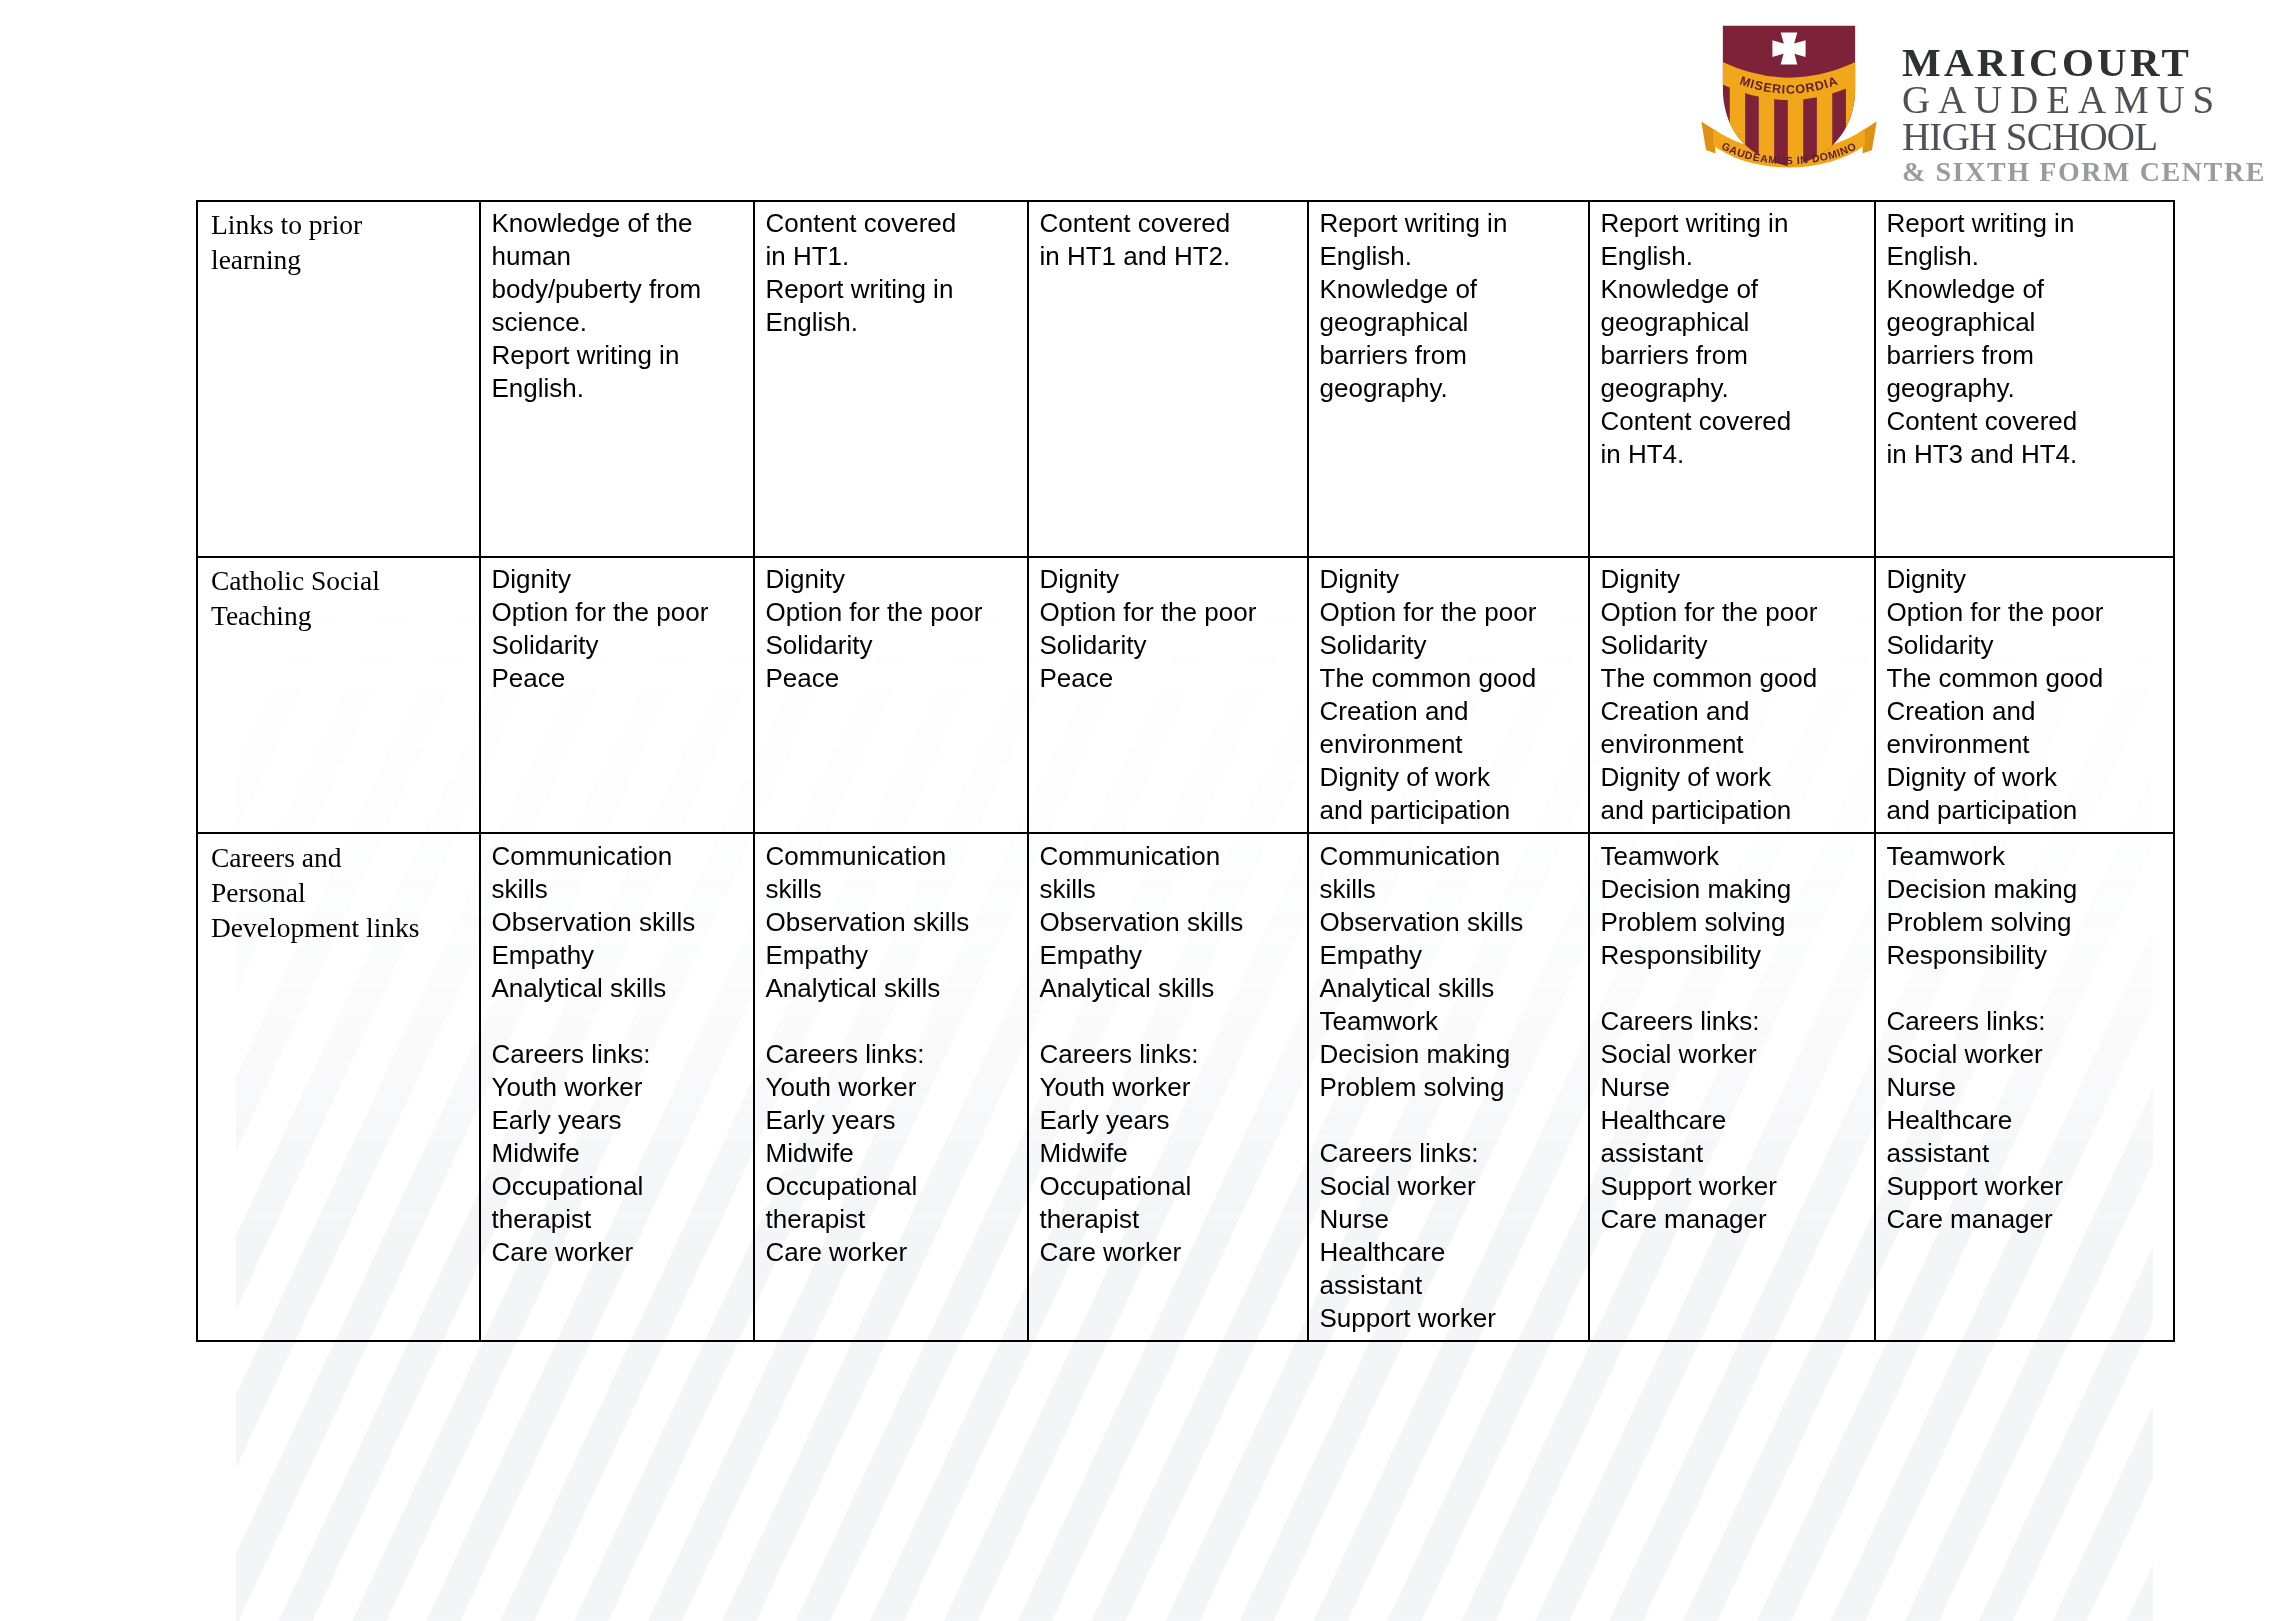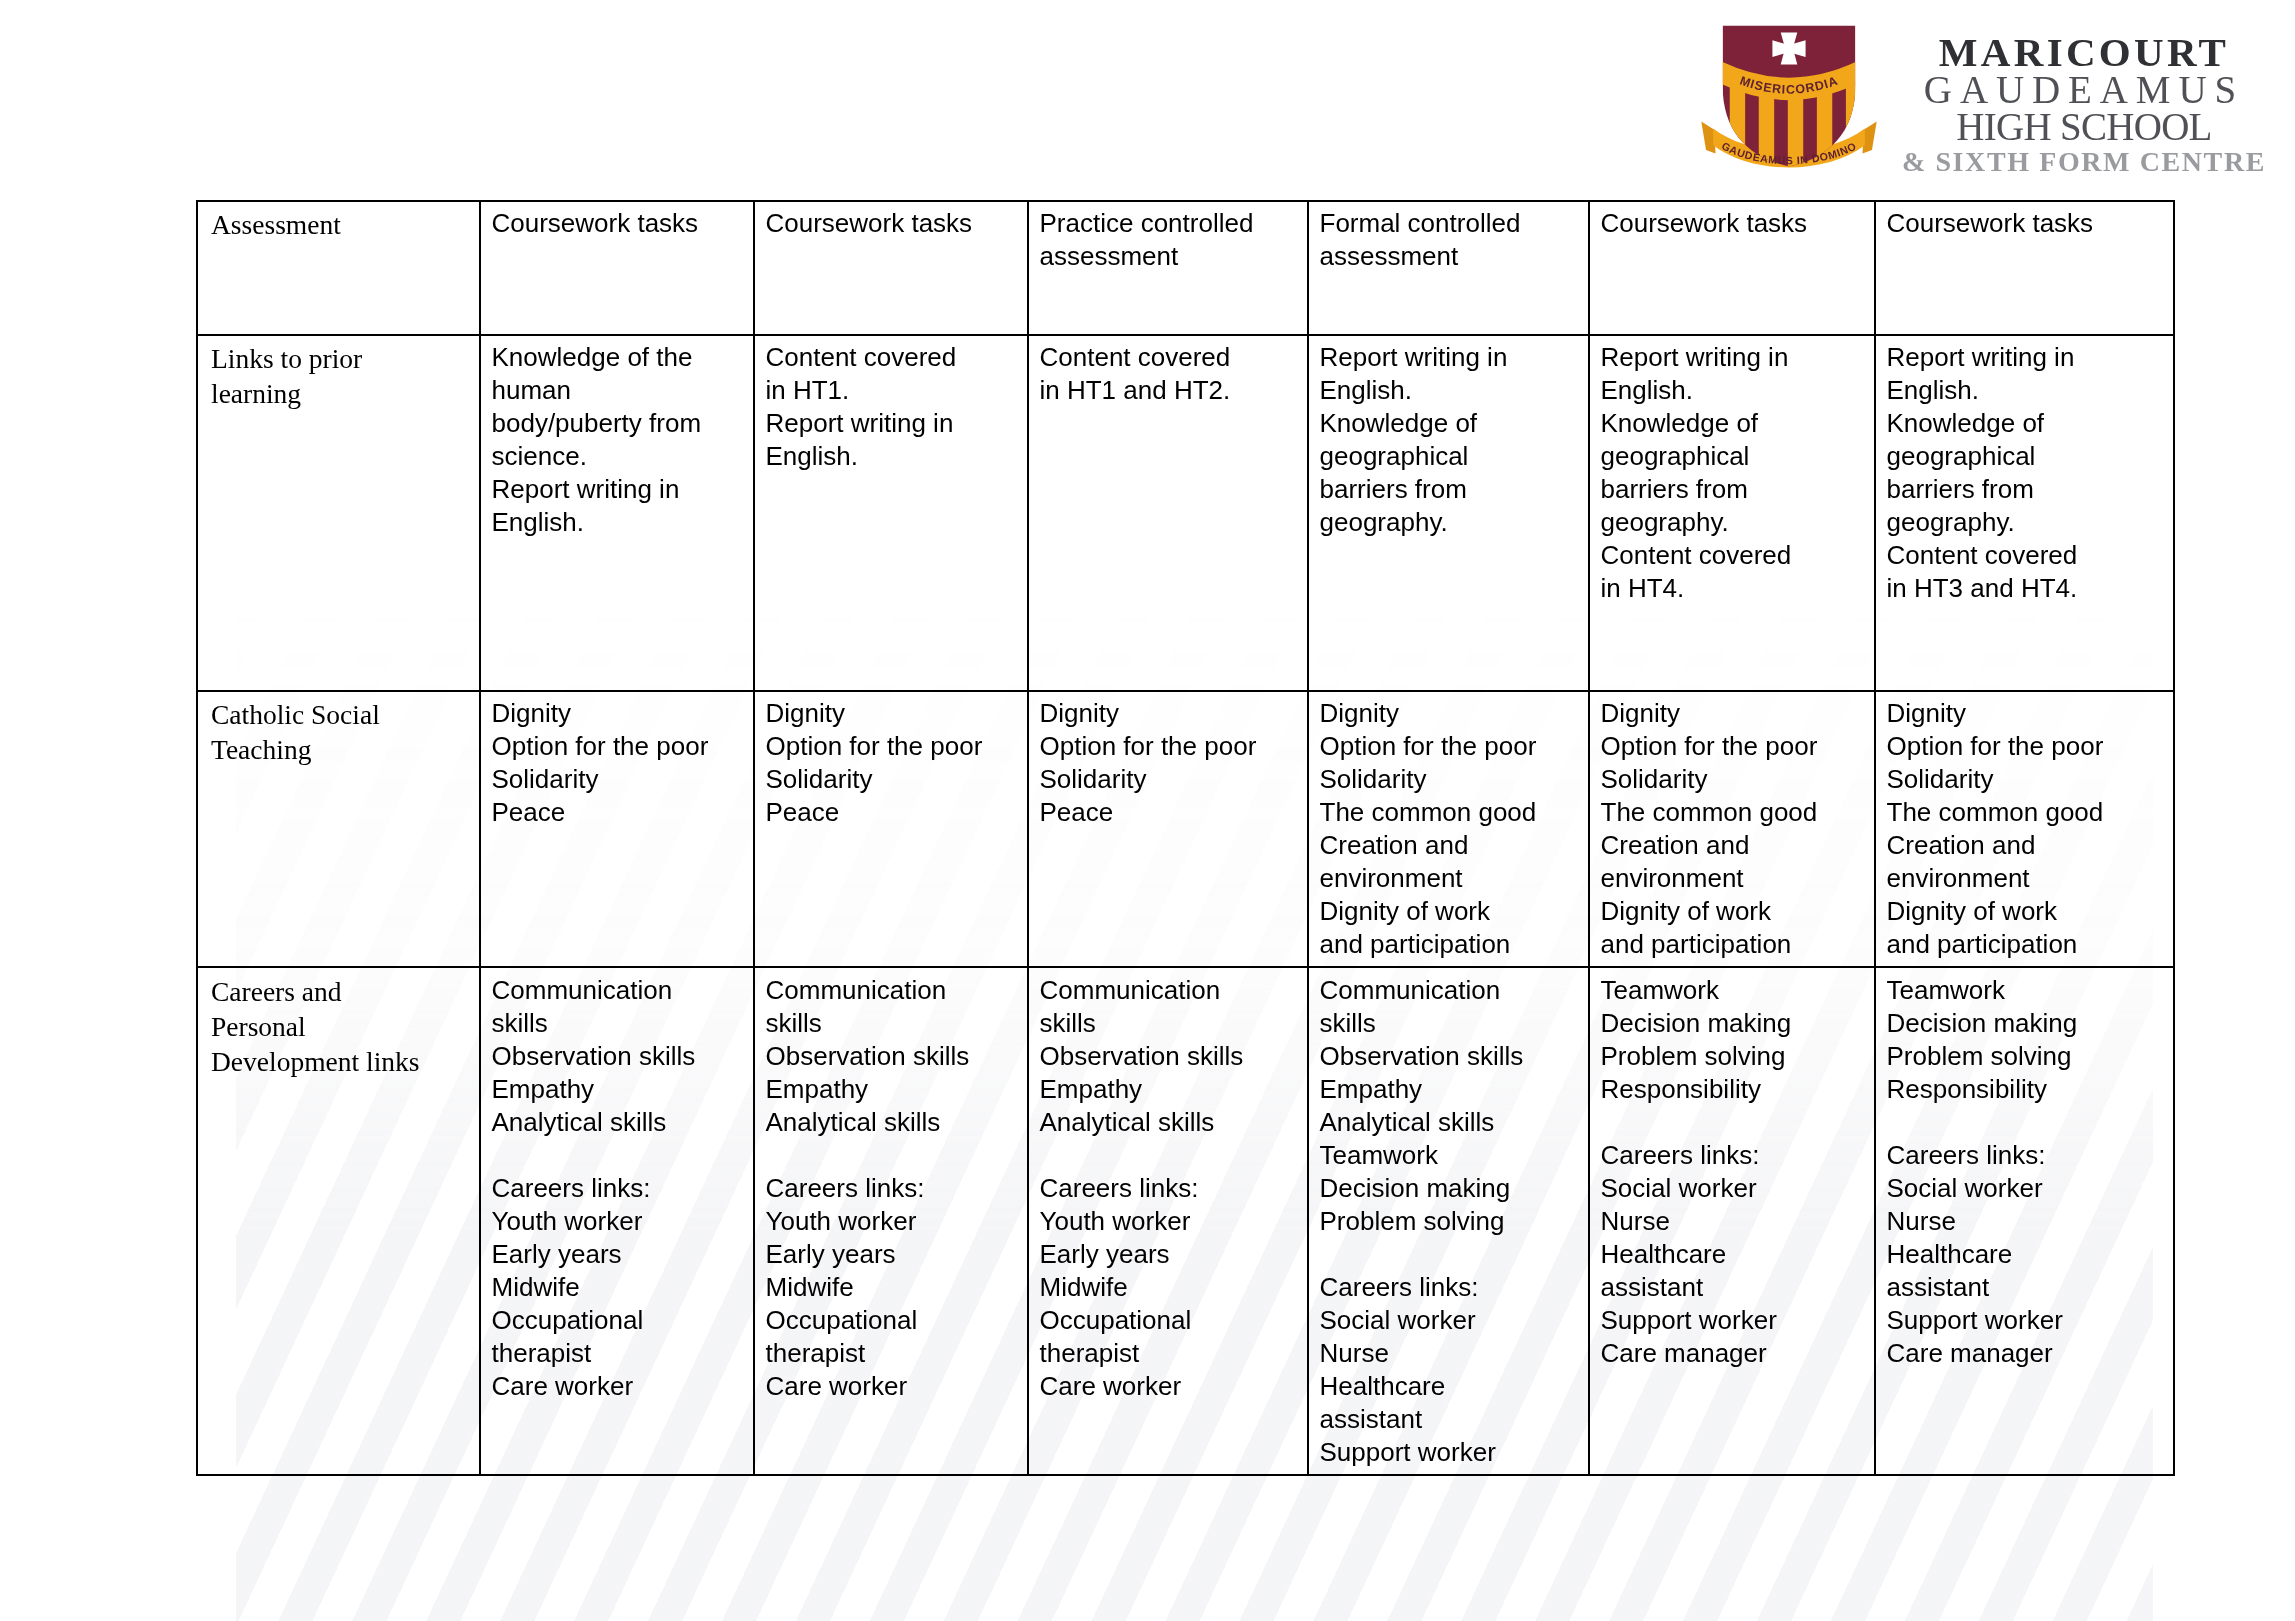--- a/index.html
+++ b/index.html
@@ -20,21 +20,21 @@
     -webkit-mask-image:linear-gradient(180deg, rgba(0,0,0,0) 0%, rgba(0,0,0,0.30) 35%, #000 62%);
     mask-image:linear-gradient(180deg, rgba(0,0,0,0) 0%, rgba(0,0,0,0.30) 35%, #000 62%);
     pointer-events:none;
   }
   
   .logo{
     position:absolute;top:15.7px;right:29px;
     display:flex;align-items:flex-start;gap:23.6px;
   }
   .crest{width:178px;height:160px;flex:0 0 auto;}
-  .logo-text{display:flex;flex-direction:column;margin-top:18px;font-family:"Liberation Serif", serif;align-items:center;}
+  .logo-text{display:flex;flex-direction:column;margin-top:28px;font-family:"Liberation Serif", serif;}
   .logo-text .ln1{font-size:41px;line-height:37px;font-weight:700;letter-spacing:3.3px;color:var(--logo-ink,#2f3034);}
   .logo-text .ln2{font-size:39px;line-height:37px;font-weight:400;letter-spacing:7.9px;color:var(--logo-gray,#505156);}
   .logo-text .ln3{font-size:39px;line-height:37px;font-weight:400;letter-spacing:-0.7px;color:var(--logo-gray,#505156);}
   .logo-text .ln4{font-size:28px;line-height:31px;font-weight:700;letter-spacing:1.6px;color:var(--logo-light,#9a9b9f);margin-top:1.3px;}
   
   .grid{
     position:absolute;left:196px;top:200px;
     border-collapse:collapse;table-layout:fixed;
     border:2.6px solid #000;
     background:transparent;
@@ -121,29 +121,20 @@
     <colgroup>
       <col style="width:283px">
         <col style="width:274px">
         <col style="width:274px">
       <col style="width:280px">
         <col style="width:281px">
         <col style="width:286px">
       <col style="width:299px">
     </colgroup>
     <tbody>
-      <tr class="r0">
-        <td class="lbl">Assessment</td>
-        <td>Coursework tasks</td>
-        <td>Coursework tasks</td>
-        <td>Practice controlled<br>assessment</td>
-        <td>Formal controlled<br>assessment</td>
-        <td>Coursework tasks</td>
-        <td>Coursework tasks</td>
-      </tr>
       <tr class="r1">
         <td class="lbl">Links to prior<br>learning</td>
         <td>Knowledge of the<br>human<br>body/puberty from<br>science.<br>Report writing in<br>English.</td>
         <td>Content covered<br>in HT1.<br>Report writing in<br>English.</td>
         <td>Content covered<br>in HT1 and HT2.</td>
         <td>Report writing in<br>English.<br>Knowledge of<br>geographical<br>barriers from<br>geography.</td>
         <td>Report writing in<br>English.<br>Knowledge of<br>geographical<br>barriers from<br>geography.<br>Content covered<br>in HT4.</td>
         <td>Report writing in<br>English.<br>Knowledge of<br>geographical<br>barriers from<br>geography.<br>Content covered<br>in HT3 and HT4.</td>
       </tr>
       <tr class="r2">

